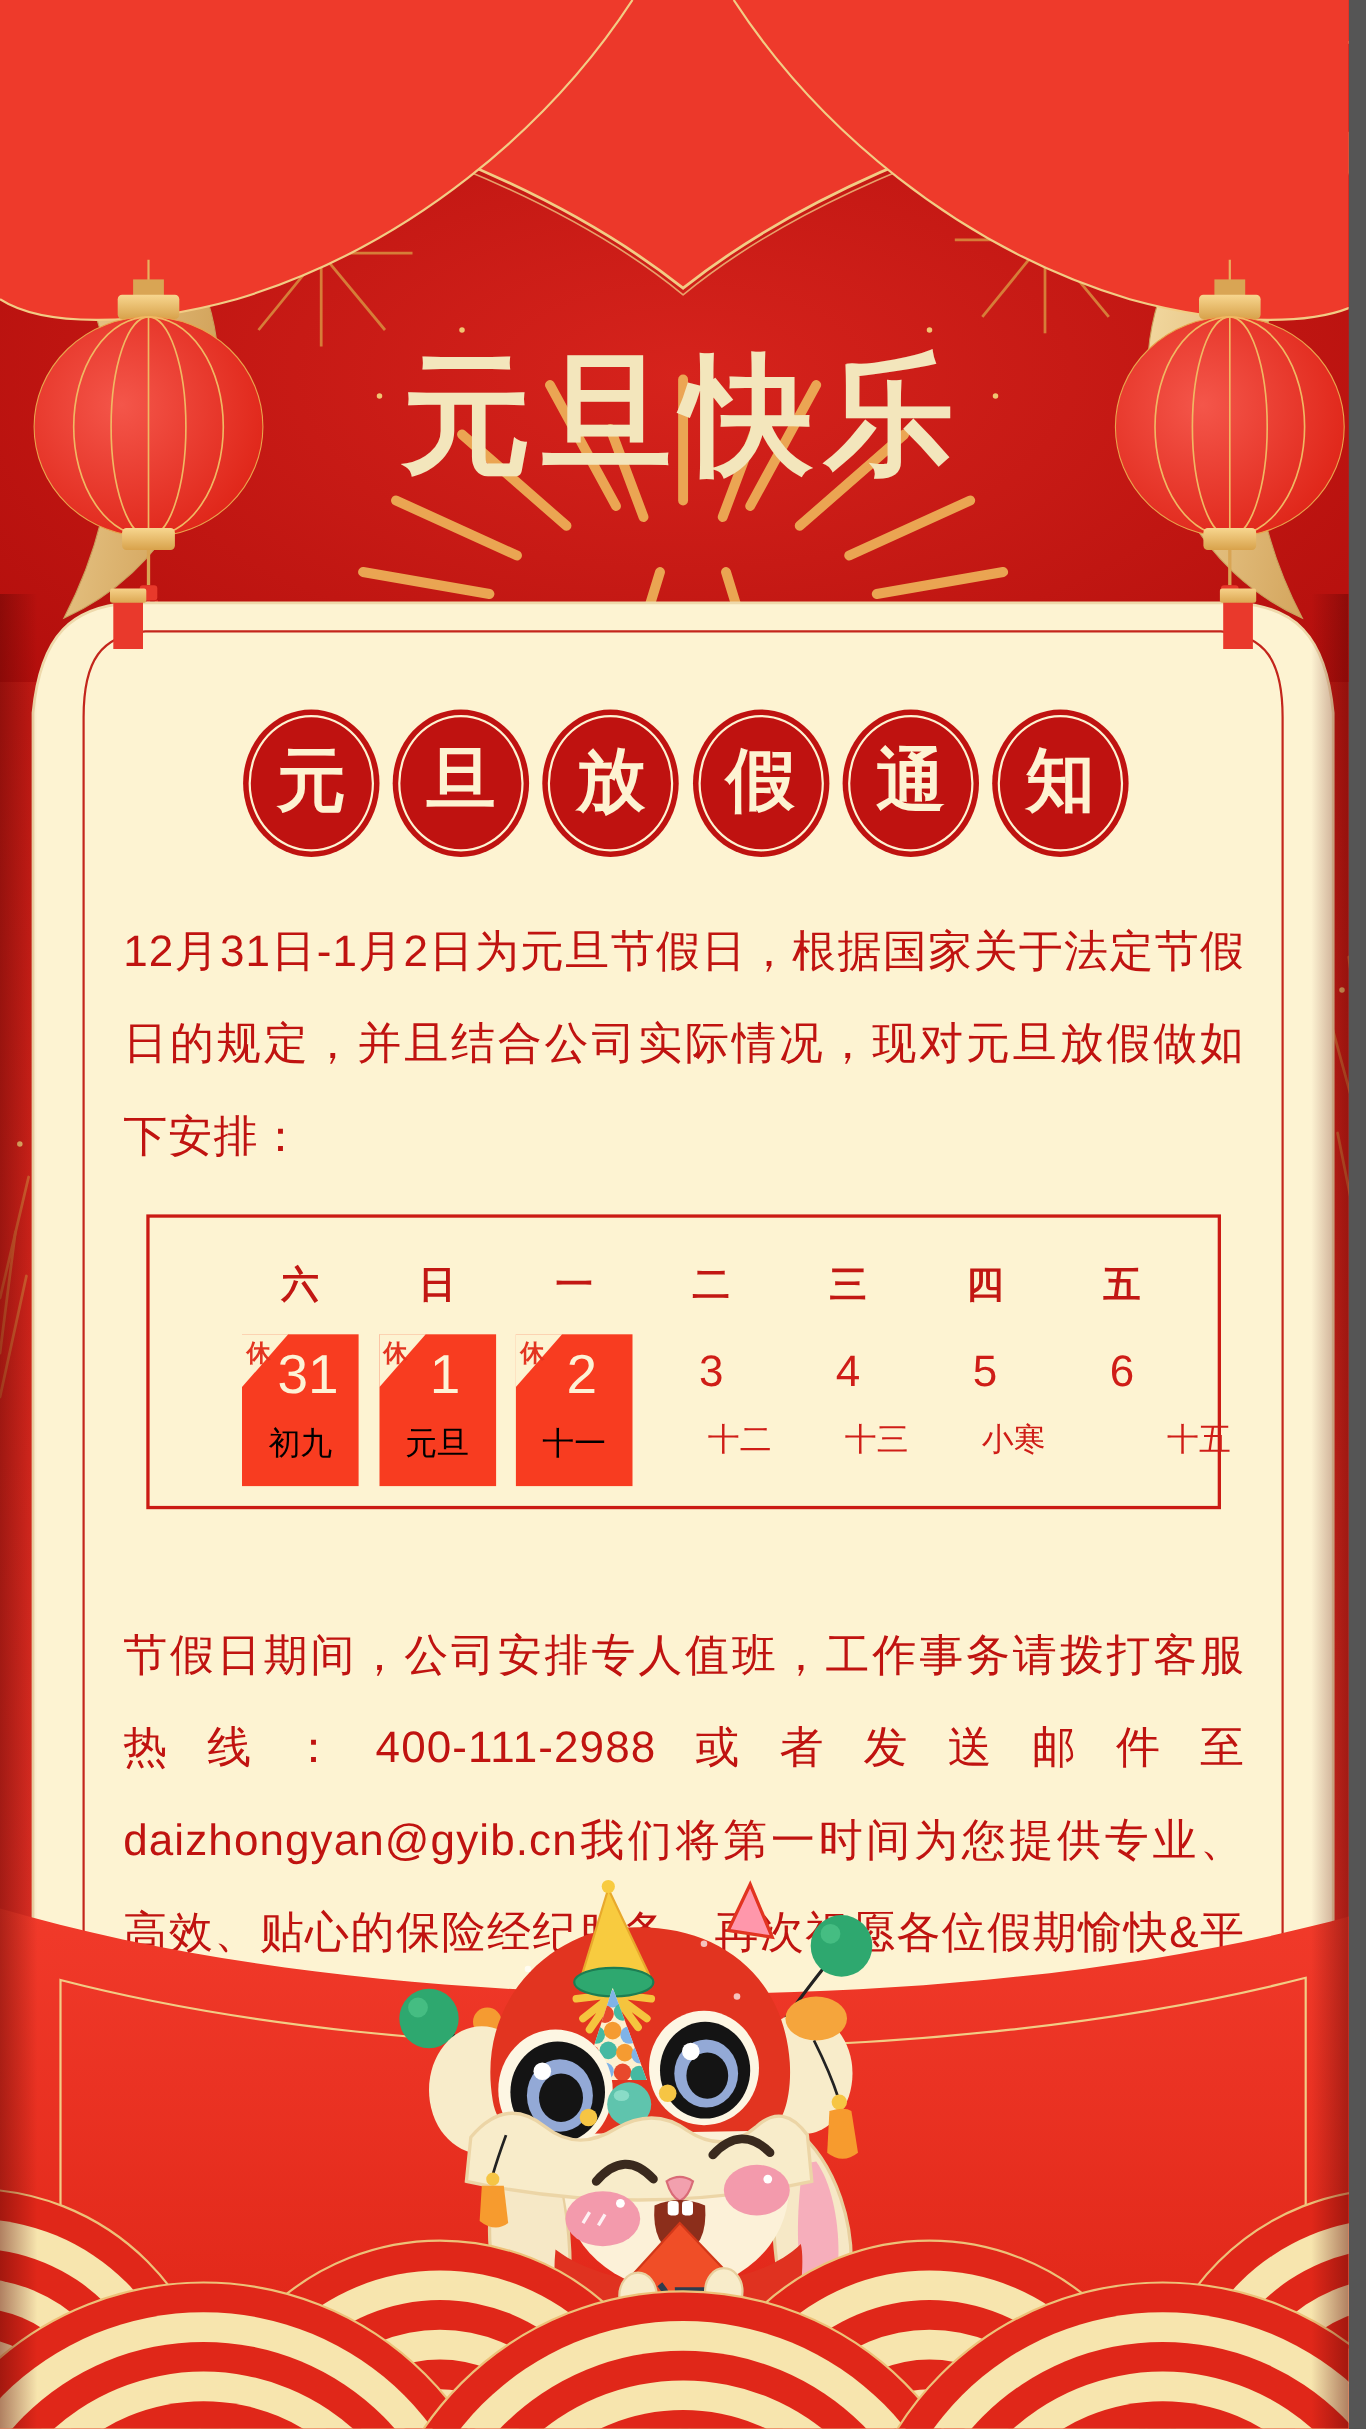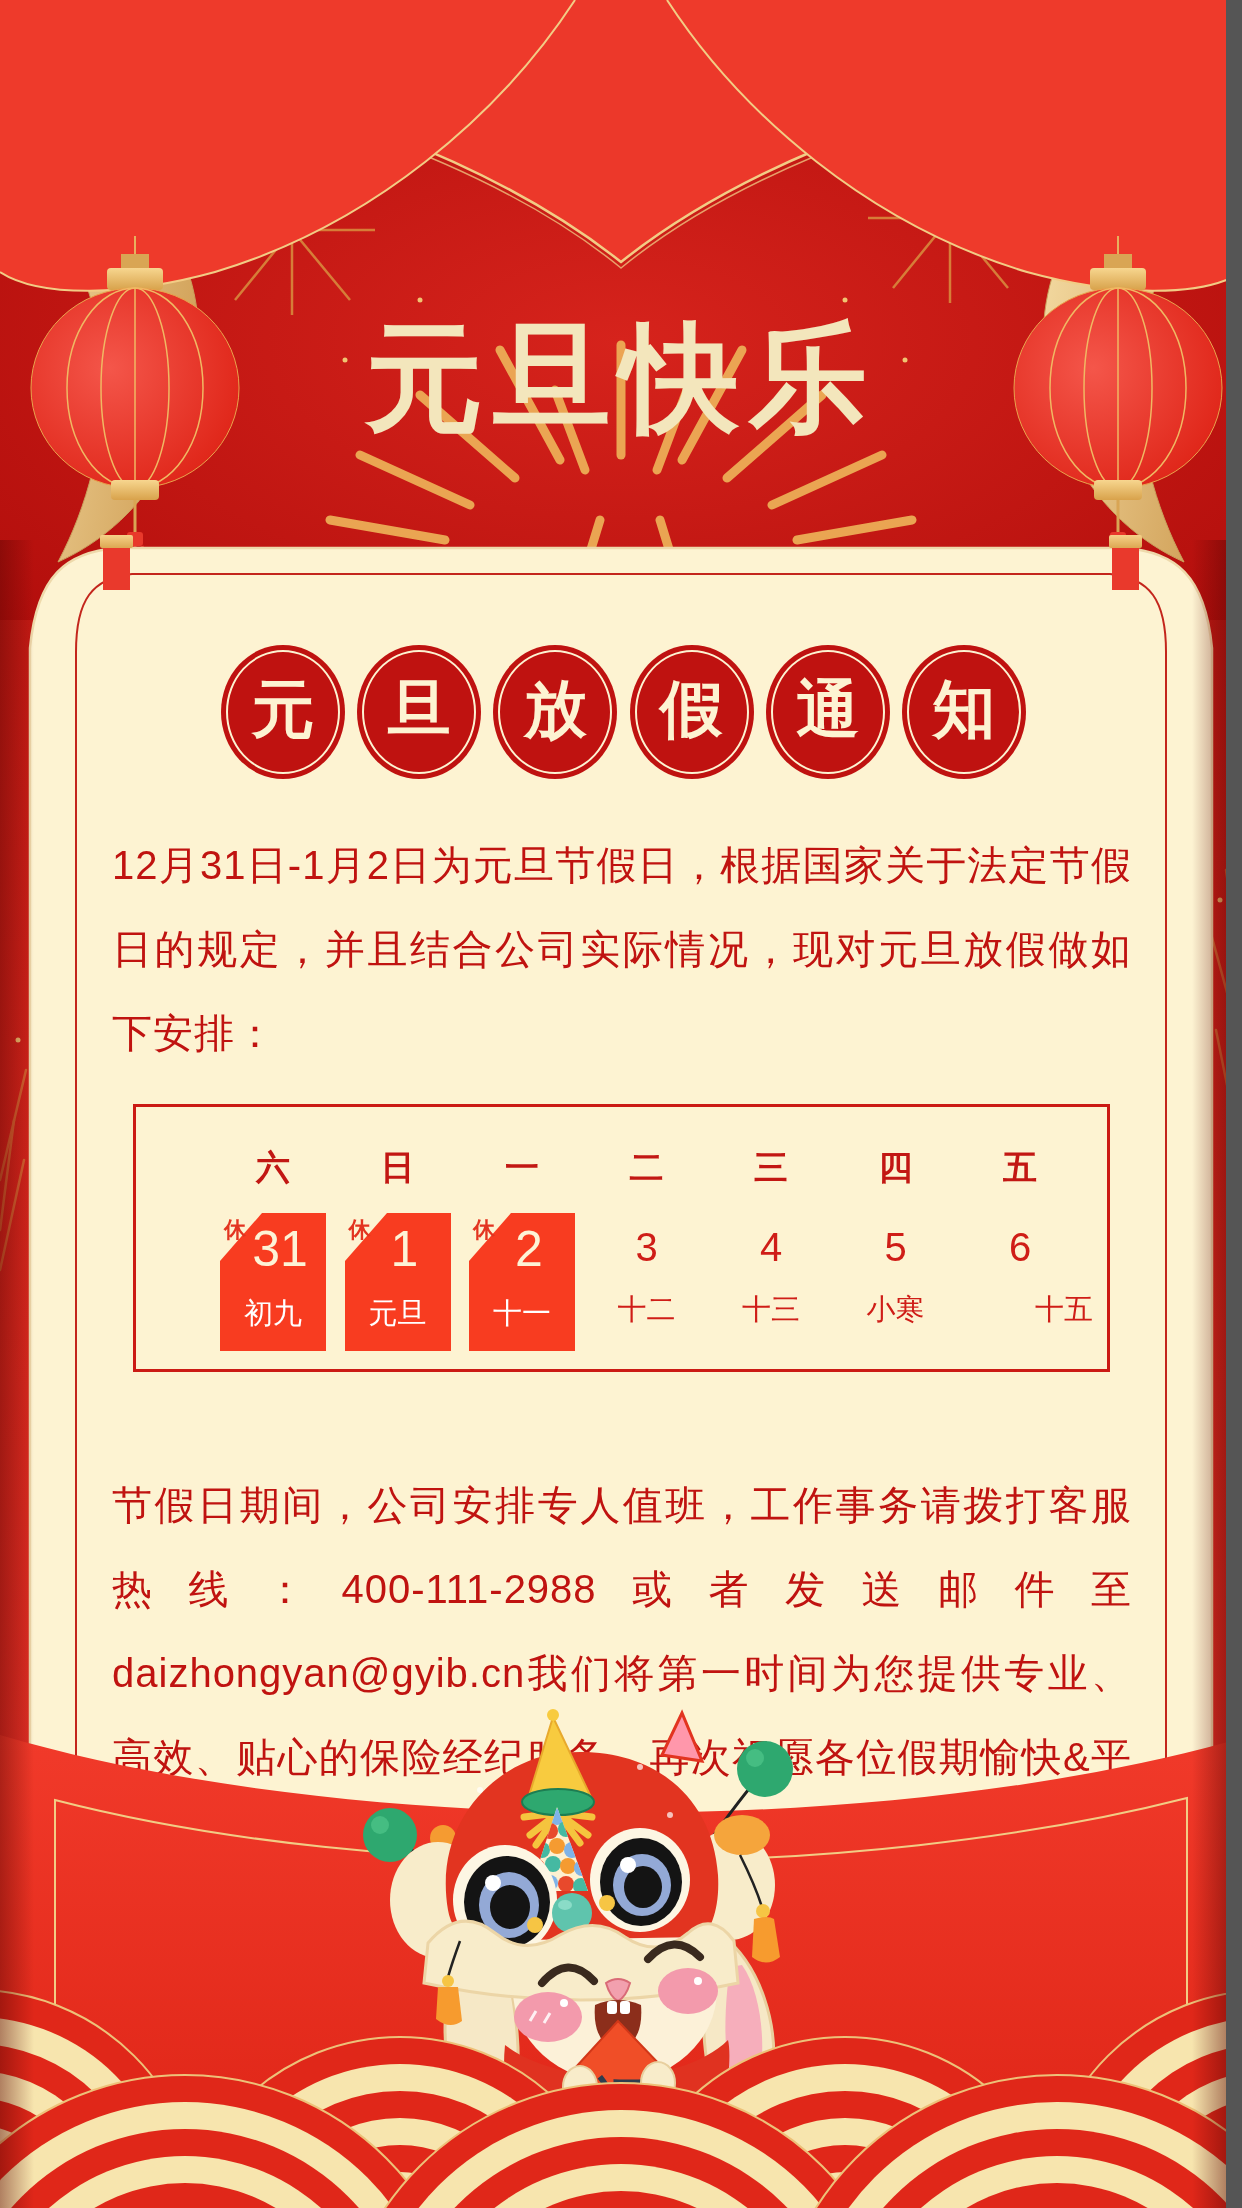--- a/index.html
+++ b/index.html
@@ -37,33 +37,33 @@
   }
   .cal-head{
     position:absolute;width:120px;text-align:center;top:38px;
     font-size:34px;font-weight:600;color:#c21713;
   }
   .cal-num{
     position:absolute;width:110px;text-align:center;top:118px;
     font-size:40px;color:#cf1d17;line-height:44px;
   }
   .cal-lunar{
-    position:absolute;width:110px;text-align:center;top:184px;
+    position:absolute;width:110px;text-align:right;top:184px;
     font-size:29px;color:#cf1d17;line-height:36px;
   }
   .cal-off{
     position:absolute;top:106px;width:106px;height:138px;background:#f83c20;
   }
   .cal-off .num{
     position:absolute;left:0;top:12px;width:100%;text-align:center;padding-left:14px;
     box-sizing:border-box;font-size:50px;color:#fdf3d6;line-height:48px;
   }
   .cal-off .lunar{
     position:absolute;left:0;top:80px;width:100%;text-align:center;
-    font-size:29px;color:#ffffff;line-height:40px;
+    font-size:29px;color:#000000;line-height:40px;
   }
   .badge{position:absolute;left:0;top:0;width:0;height:0;
     border-top:48px solid #fdf3d2;border-right:42px solid transparent;}
   .badge-txt{position:absolute;left:4px;top:2px;font-size:22px;color:#e33420;font-weight:600;}
   
   .tab{position:absolute;width:27px;height:50px;background:#e9392c;z-index:11;}
   .tab-cap{position:absolute;width:33px;height:13px;z-index:12;border-radius:2px;
     background:linear-gradient(180deg,#f6d189,#dca752);}
   
   .edge-strip{position:absolute;top:540px;height:1668px;width:34px;z-index:50;pointer-events:none;}

